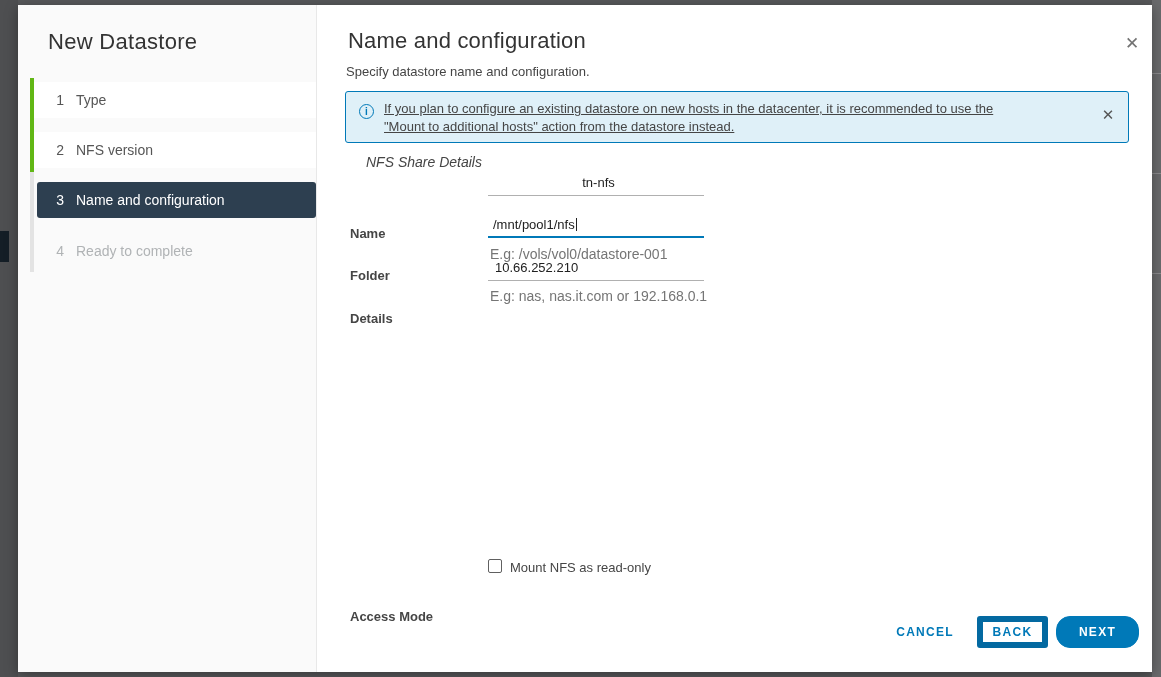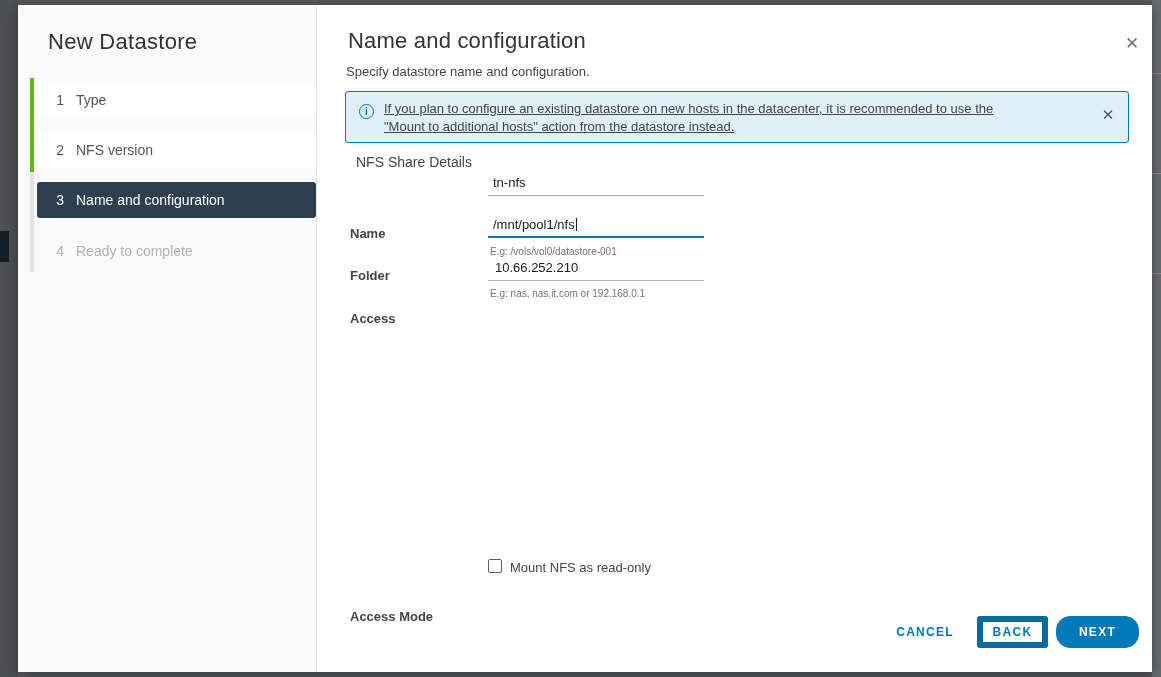--- a/index.html
+++ b/index.html
@@ -62,32 +62,32 @@
     color:#0079b8; font-size:10px; font-weight:700;
     display:flex; align-items:center; justify-content:center;
   }
   .banner-text { position:absolute; left:38px; top:8px; width:700px; font-size:13px; line-height:18px; color:#454545; }
   .banner-text span { display:block;text-decoration:underline; }
   .banner-close {
     position:absolute; right:10px; top:13px; width:20px; height:20px;
     font-size:15px; font-weight:300; color:#565656; text-align:center; line-height:20px; cursor:pointer;
   }
 
-  .section-title { position:absolute; left:39px; top:149px; font-size:14px; color:#454545; }
+  .section-title { position:absolute; left:49px; top:149px; font-size:14px; color:#454545;font-style:italic; }
 
   .field-label { position:absolute; left:33px; font-size:13px; font-weight:600; color:#454545;margin-top:48px; }
   .field-box {
     position:absolute; left:171px; width:216px; height:21px;
     font-size:13px; color:#212121; border-bottom:1px solid #b0b0b0; padding-left:5px;
   }
   .field-box.focused { border-bottom:2px solid #0079b8; }
   .caret { display:inline-block; width:1px; height:13px; background:#222; vertical-align:-2px; margin-left:1px; }
-  .field-hint { position:absolute; left:173px; font-size:10px; color:#757575; }
+  .field-hint { position:absolute; left:173px; font-size:14px; color:#757575; }
 
-  .lbl-name   { top:173px; } .box-name   { top:170px; }
+  .lbl-name   { top:173px; } .box-name   { top:170px;text-align:center; }
   .lbl-folder { top:215px; } .box-folder { top:212px; }
   .hint-folder{ top:241px; }
   .lbl-server { top:258px; } .box-server { top:255px; padding-left:7px; }
   .hint-server{ top:283px; }
 
   .lbl-access { top:556px; }
   .checkbox {
     position:absolute; left:171px; top:554px; width:14px; height:14px;
     border:1px solid #606060; border-radius:2px; background:#ffffff; cursor:pointer;
   }
@@ -165,21 +165,21 @@
       <div class="field-box box-name">
         <span>tn-nfs</span>
       </div>
 
       <div class="field-label lbl-folder">Folder</div>
       <div class="field-box box-folder focused">
         <span>/mnt/pool1/nfs</span><span class="caret"></span>
       </div>
       <div class="field-hint hint-folder">E.g: /vols/vol0/datastore-001</div>
 
-      <div class="field-label lbl-server">Access</div>
+      <div class="field-label lbl-server">Details</div>
       <div class="field-box box-server">
         <span>10.66.252.210</span>
       </div>
       <div class="field-hint hint-server">E.g: nas, nas.it.com or 192.168.0.1</div>
 
       <div class="field-label lbl-access">Access Mode</div>
       <div class="checkbox"></div>
       <div class="checkbox-label">Mount NFS as read-only</div>
 
       <div class="footer">

